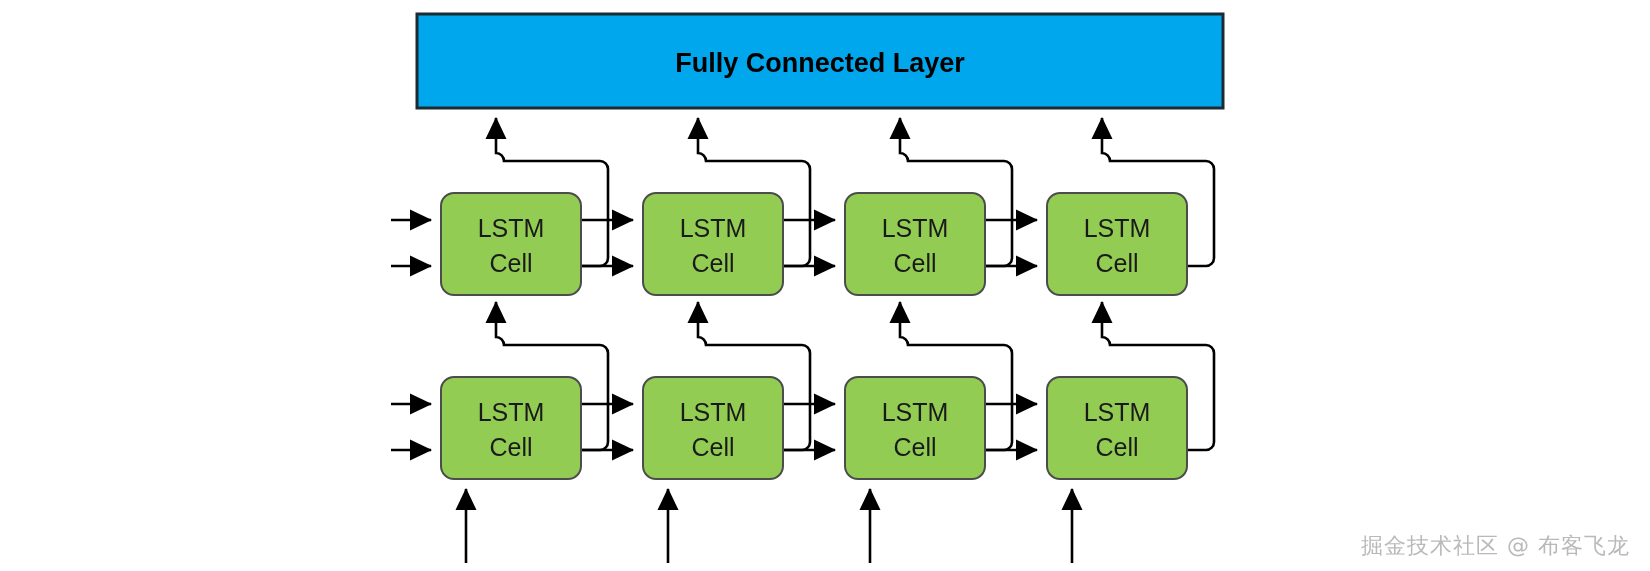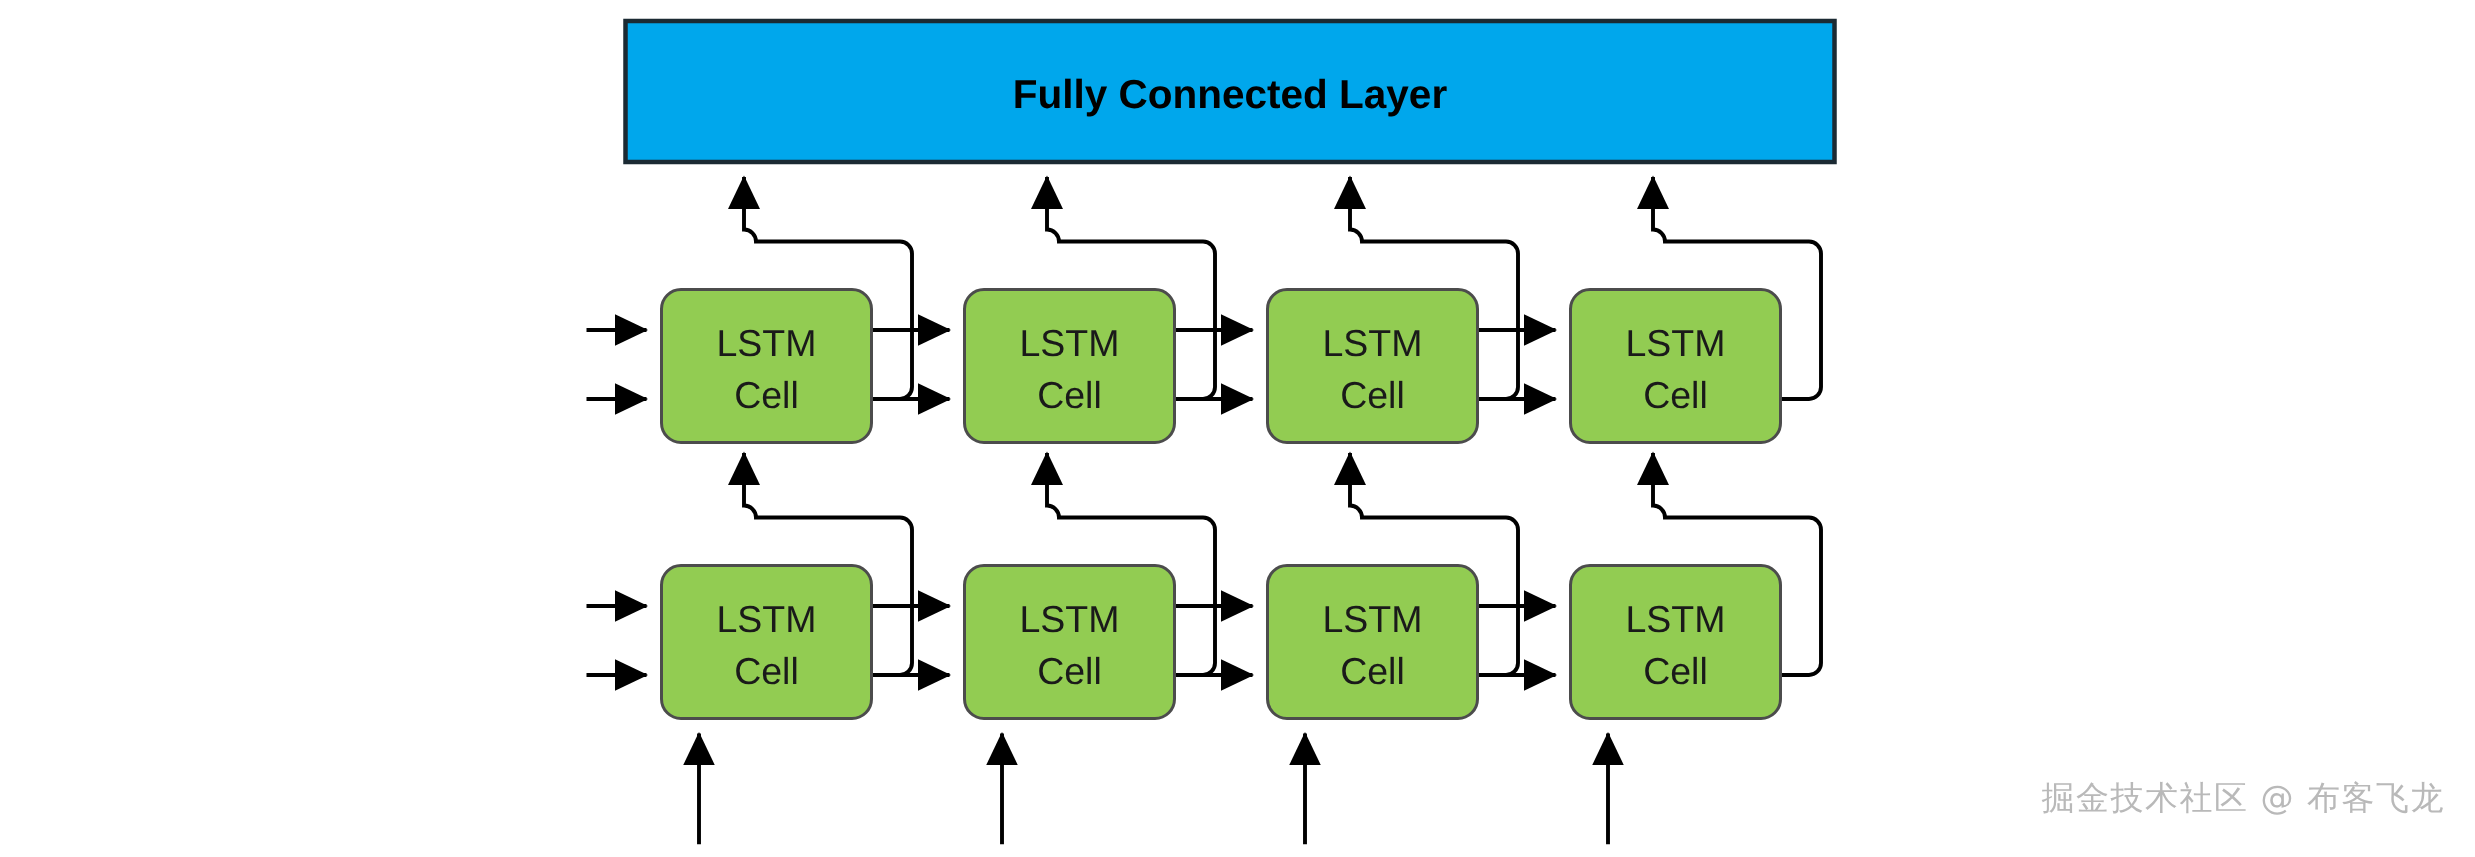--- a/index.html
+++ b/index.html
@@ -32,21 +32,21 @@
   }
   .cell-label {
     font-family: "Liberation Sans", sans-serif;
     font-weight: normal;
     font-size: 25px;
     fill: #1a1a1a;
   }
   .watermark-text {
     position: absolute;
     right: 20px;
-    bottom: 16px;
+    bottom: 2px;
     font-family: "DejaVu Sans", sans-serif;
     font-size: 22px;
     color: #b9b9b9;
     letter-spacing: 1px;
     white-space: nowrap;
     user-select: none;
   }
 </style>
 </head>
 <body>

